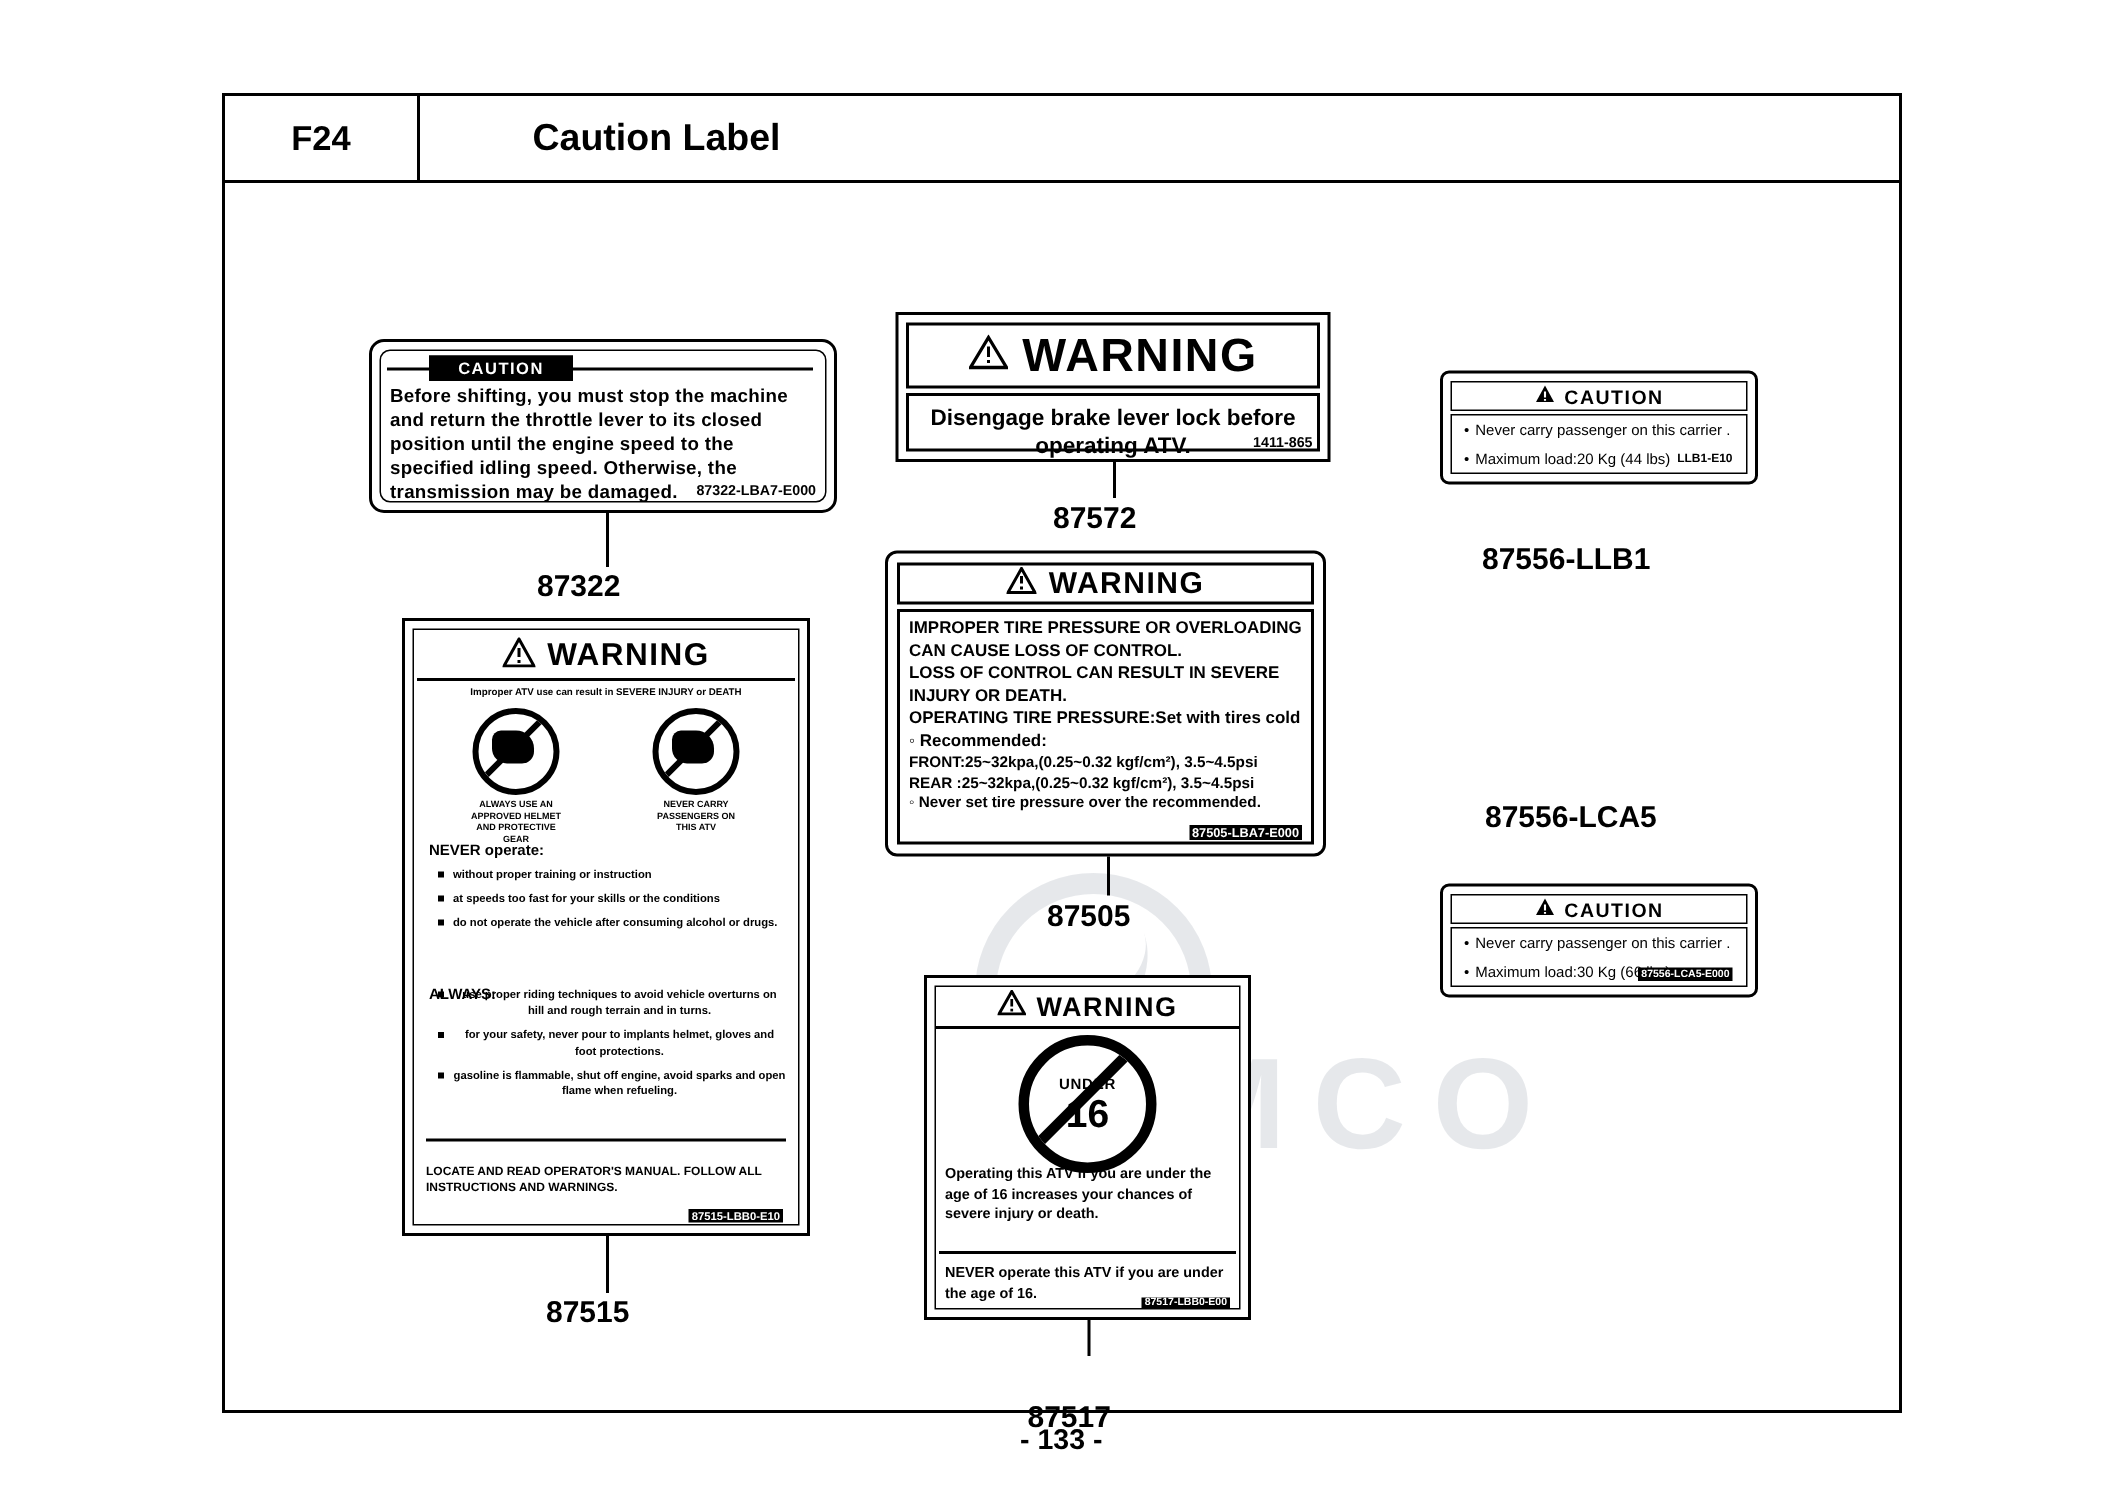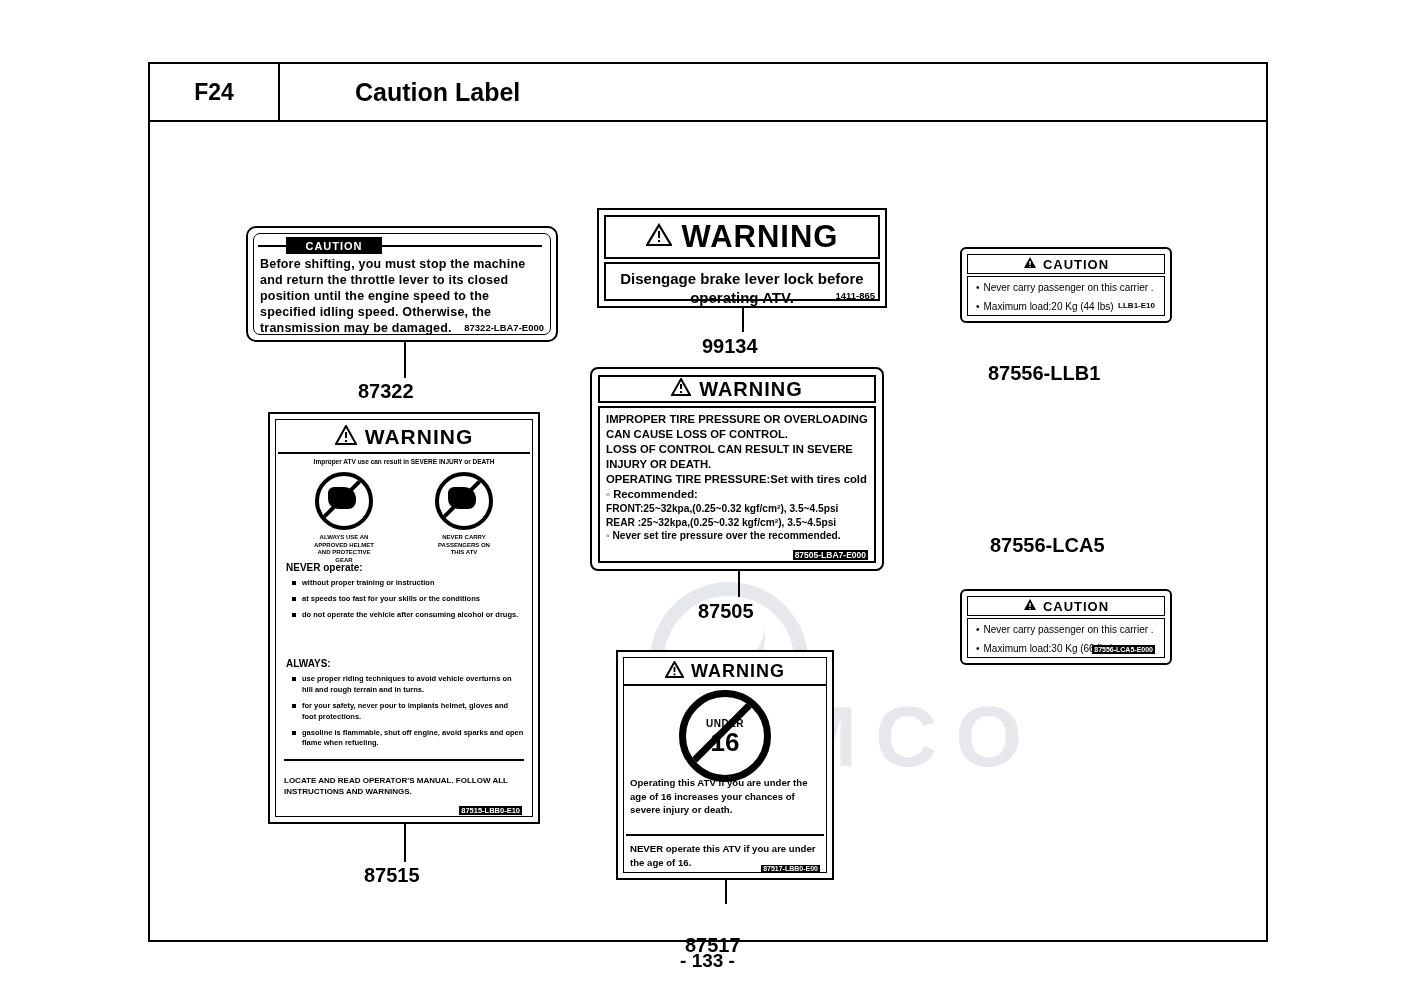--- a/index.html
+++ b/index.html
@@ -543,21 +543,21 @@
             <rect x="12" y="8" width="2" height="7" fill="#000"></rect>
             <rect x="12" y="17" width="2" height="2" fill="#000"></rect>
           </svg>
         </span>
         <span class="word">WARNING</span>
       </div>
       <div class="bottom">Disengage brake lever lock before operating ATV.</div>
       <div class="code">1411-865</div>
     </div>
     <div class="leader" style="left:592px; top:186px; height:24px;"></div>
-    <div class="partnum" style="left:552px; top:213px;">99134</div>
+    <div class="partnum" style="left:552px; top:213px;">87572</div>
 
     <div class="label rounded" id="lbl-llb1">
       <div class="hdr">
         <span style="margin-right:6px;">
           <svg width="14" height="13" viewBox="0 0 14 13" aria-hidden="true">
             <polygon points="7,1 13,12 1,12" fill="#000"></polygon>
             <rect x="6.3" y="5" width="1.4" height="4" fill="#fff"></rect>
             <rect x="6.3" y="10" width="1.4" height="1.2" fill="#fff"></rect>
           </svg>
         </span>
@@ -658,21 +658,21 @@
       </div>
 
       <div class="sec-title" style="top:148px;">NEVER operate:</div>
       <div class="sec-list" style="top:164px;">
         <div class="li">without proper training or instruction</div>
         <div class="li">at speeds too fast for your skills or the conditions</div>
         <div class="li">do not operate the vehicle after consuming alcohol or drugs.</div>
       </div>
 
       <div class="sec-title" style="top:244px;">ALWAYS:</div>
-      <div class="sec-list" style="top:260px;">
+      <div class="sec-list" style="top:244px;text-align:center;">
         <div class="li">use proper riding techniques to avoid vehicle overturns on hill and rough terrain and in turns.</div>
         <div class="li">for your safety, never pour to implants helmet, gloves and foot protections.</div>
         <div class="li">gasoline is flammable, shut off engine, avoid sparks and open flame when refueling.</div>
       </div>
 
       <div class="footnote">LOCATE AND READ OPERATOR'S MANUAL. FOLLOW ALL INSTRUCTIONS AND WARNINGS.</div>
       <div class="code">87515-LBB0-E10</div>
     </div>
     <div class="leader" style="left:254px; top:702px; height:38px;"></div>
     <div class="partnum" style="left:214px; top:742px;">87515</div>

